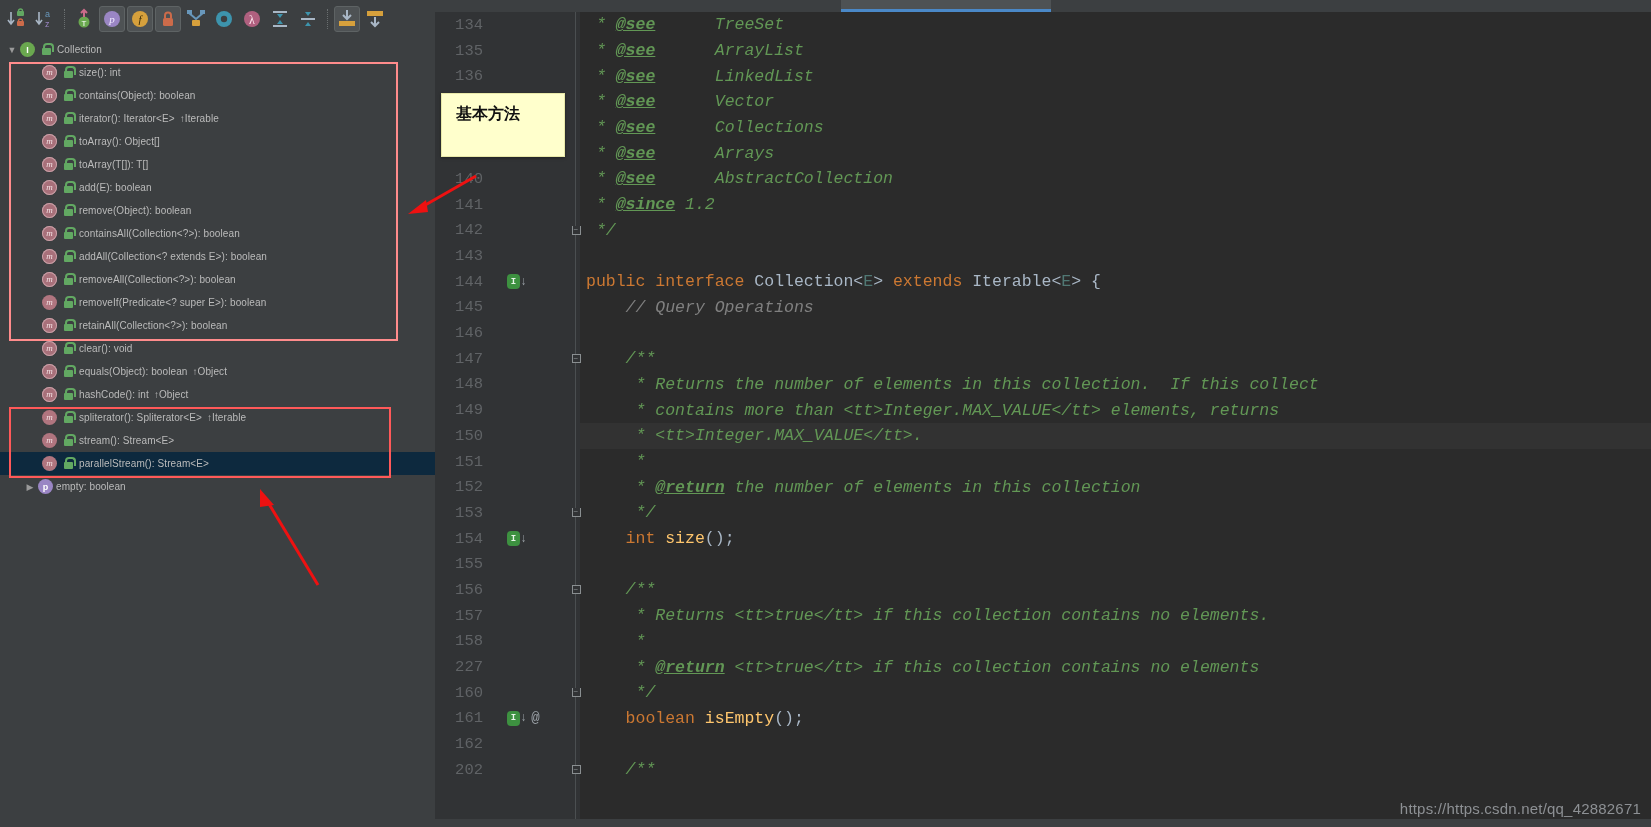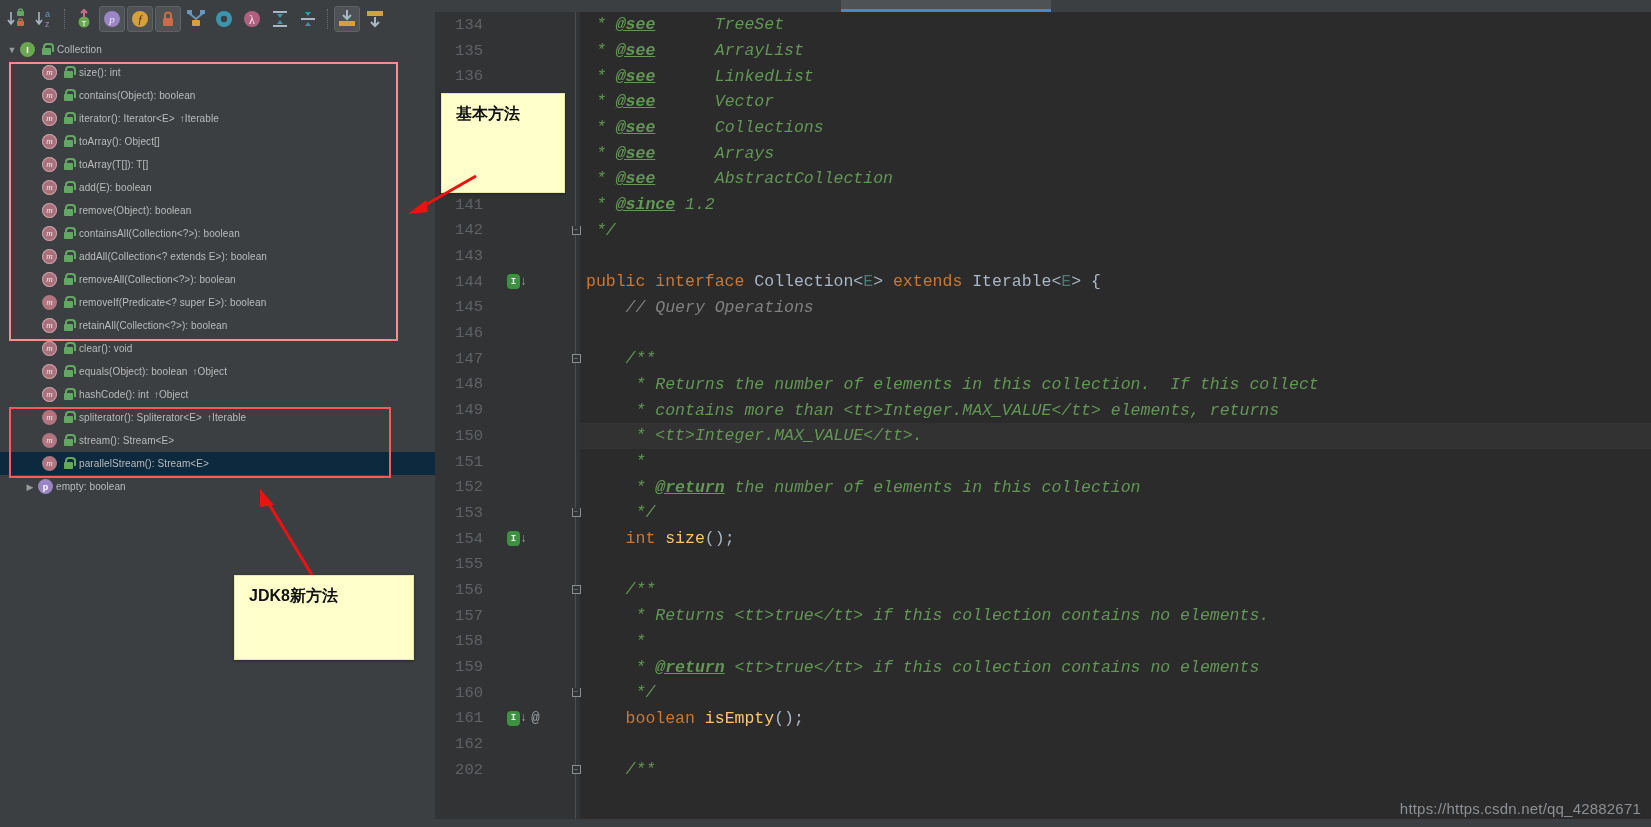--- a/index.html
+++ b/index.html
@@ -485,23 +485,20 @@
 
     <div class="redbox pink" style="left:9px; top:62px; width:389px; height:279px;"></div>
 
     <div class="redbox" style="left:9px; top:407px; width:382px; height:71px;"></div>
 
     <svg class="arrow" style="left:250px; top:485px; width:80px; height:110px;" viewBox="0 0 80 110">
       <line x1="68" y1="100" x2="16" y2="14" stroke="#ee1111" stroke-width="3"></line>
       <path d="M10 4 L24 20 L10 22 Z" fill="#ee1111"></path>
     </svg>
 
-    <div class="note" style="left:234px; top:575px; width:180px; height:85px;">
-      <span>JDK8新方法</span>
-    </div>
   </div>
 
   <div id="editor-area">
 
     <div id="tabstrip">
       <div class="tabchip" style="width:106px;"></div>
       <div class="tabchip" style="width:150px;"></div>
       <div class="tabchip" style="width:150px;"></div>
       <div class="tabchip active" style="width:210px;"></div>
       <div class="tabchip" style="width:160px;"></div>
@@ -600,21 +597,21 @@
               <span class="box">−</span>
             </span>
           </div>
           <div class="gline">
             <span class="gnum">157</span>
           </div>
           <div class="gline">
             <span class="gnum">158</span>
           </div>
           <div class="gline">
-            <span class="gnum">159</span>
+            <span class="gnum">227</span>
           </div>
           <div class="gline">
             <span class="gnum">160</span>
             <span class="fold">
               <span class="box" style="border-top: none;">−</span>
             </span>
           </div>
           <div class="gline">
             <span class="gnum">161</span>
             <span class="ghint">
@@ -633,21 +630,21 @@
             </span>
           </div>
         </div>
       <div id="code"><div class="cline"><span class="cmt"> * </span><span class="cmt-tag">@see</span><span class="cmt">      TreeSet</span></div><div class="cline"><span class="cmt"> * </span><span class="cmt-tag">@see</span><span class="cmt">      ArrayList</span></div><div class="cline"><span class="cmt"> * </span><span class="cmt-tag">@see</span><span class="cmt">      LinkedList</span></div><div class="cline"><span class="cmt"> * </span><span class="cmt-tag">@see</span><span class="cmt">      Vector</span></div><div class="cline"><span class="cmt"> * </span><span class="cmt-tag">@see</span><span class="cmt">      Collections</span></div><div class="cline"><span class="cmt"> * </span><span class="cmt-tag">@see</span><span class="cmt">      Arrays</span></div><div class="cline"><span class="cmt"> * </span><span class="cmt-tag">@see</span><span class="cmt">      AbstractCollection</span></div><div class="cline"><span class="cmt"> * </span><span class="cmt-tag">@since</span><span class="cmt"> 1.2</span></div><div class="cline"><span class="cmt"> */</span></div><div class="cline">&nbsp;</div><div class="cline"><span class="kw">public interface </span><span class="cls">Collection&lt;</span><span class="gen">E</span><span class="cls">&gt; </span><span class="kw">extends </span><span class="cls">Iterable&lt;</span><span class="gen">E</span><span class="cls">&gt; {</span></div><div class="cline"><span class="lcmt">    // Query Operations</span></div><div class="cline">&nbsp;</div><div class="cline"><span class="cmt">    /**</span></div><div class="cline"><span class="cmt">     * Returns the number of elements in this collection.  If this collect</span></div><div class="cline"><span class="cmt">     * contains more than &lt;tt&gt;Integer.MAX_VALUE&lt;/tt&gt; elements, returns</span></div><div class="cline cur"><span class="cmt">     * &lt;tt&gt;Integer.MAX_VALUE&lt;/tt&gt;.</span></div><div class="cline"><span class="cmt">     *</span></div><div class="cline"><span class="cmt">     * </span><span class="cmt-tag">@return</span><span class="cmt"> the number of elements in this collection</span></div><div class="cline"><span class="cmt">     */</span></div><div class="cline"><span class="kw">    int </span><span class="mth">size</span><span class="plain">();</span></div><div class="cline">&nbsp;</div><div class="cline"><span class="cmt">    /**</span></div><div class="cline"><span class="cmt">     * Returns &lt;tt&gt;true&lt;/tt&gt; if this collection contains no elements.</span></div><div class="cline"><span class="cmt">     *</span></div><div class="cline"><span class="cmt">     * </span><span class="cmt-tag">@return</span><span class="cmt"> &lt;tt&gt;true&lt;/tt&gt; if this collection contains no elements</span></div><div class="cline"><span class="cmt">     */</span></div><div class="cline"><span class="kw">    boolean </span><span class="mth">isEmpty</span><span class="plain">();</span></div><div class="cline">&nbsp;</div><div class="cline"><span class="cmt">    /**</span></div></div>
     </div>
 
     <div id="watermark">https://https.csdn.net/qq_42882671</div>
     <div id="bottomstrip"></div>
   </div>
 
-  <div class="note" style="left:441px; top:93px; width:124px; height:100px;">
+  <div class="note" style="left:441px; top:93px; width:124px; height:64px;">
     <span>基本方法</span>
   </div>
 
   <svg class="arrow" style="left:404px; top:172px; width:80px; height:48px;" viewBox="0 0 80 48">
     <line x1="72" y1="4" x2="16" y2="36" stroke="#ee1111" stroke-width="3"></line>
     <path d="M4 42 L22 28 L24 40 Z" fill="#ee1111"></path>
   </svg>
 
 </div>
 

